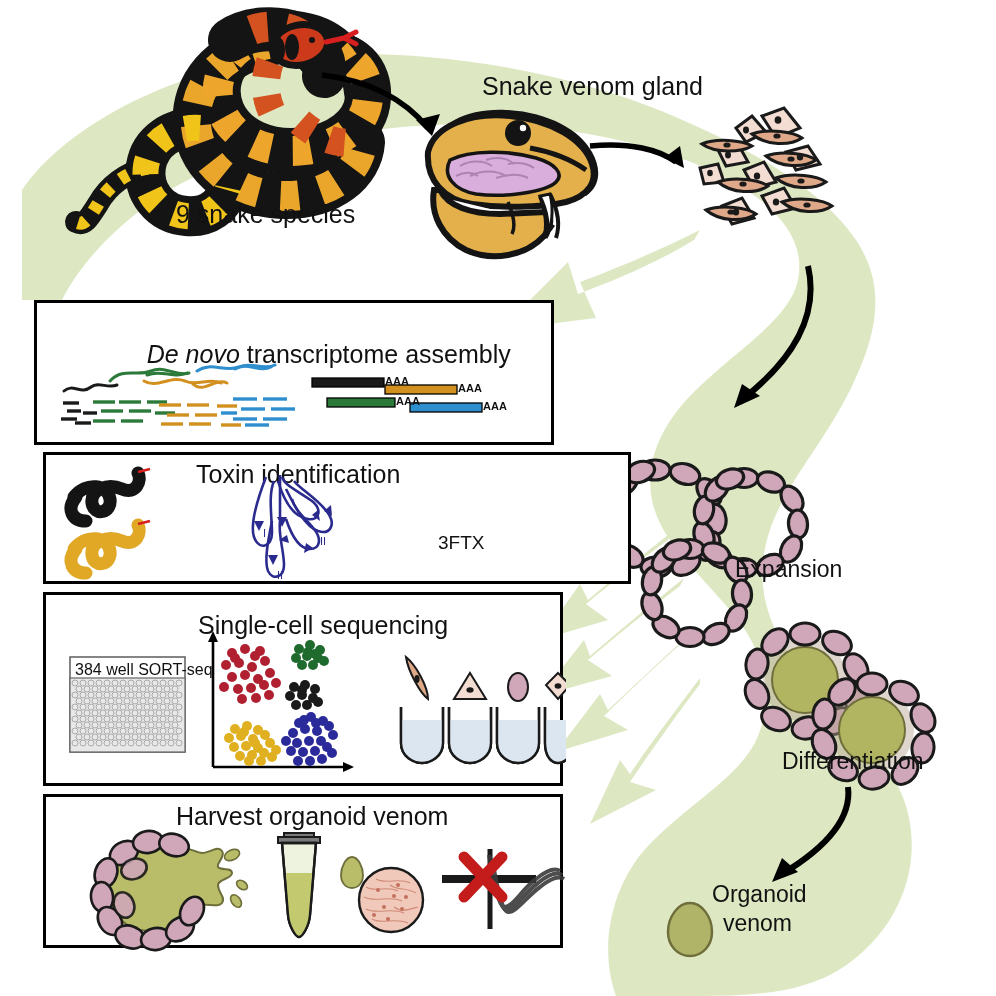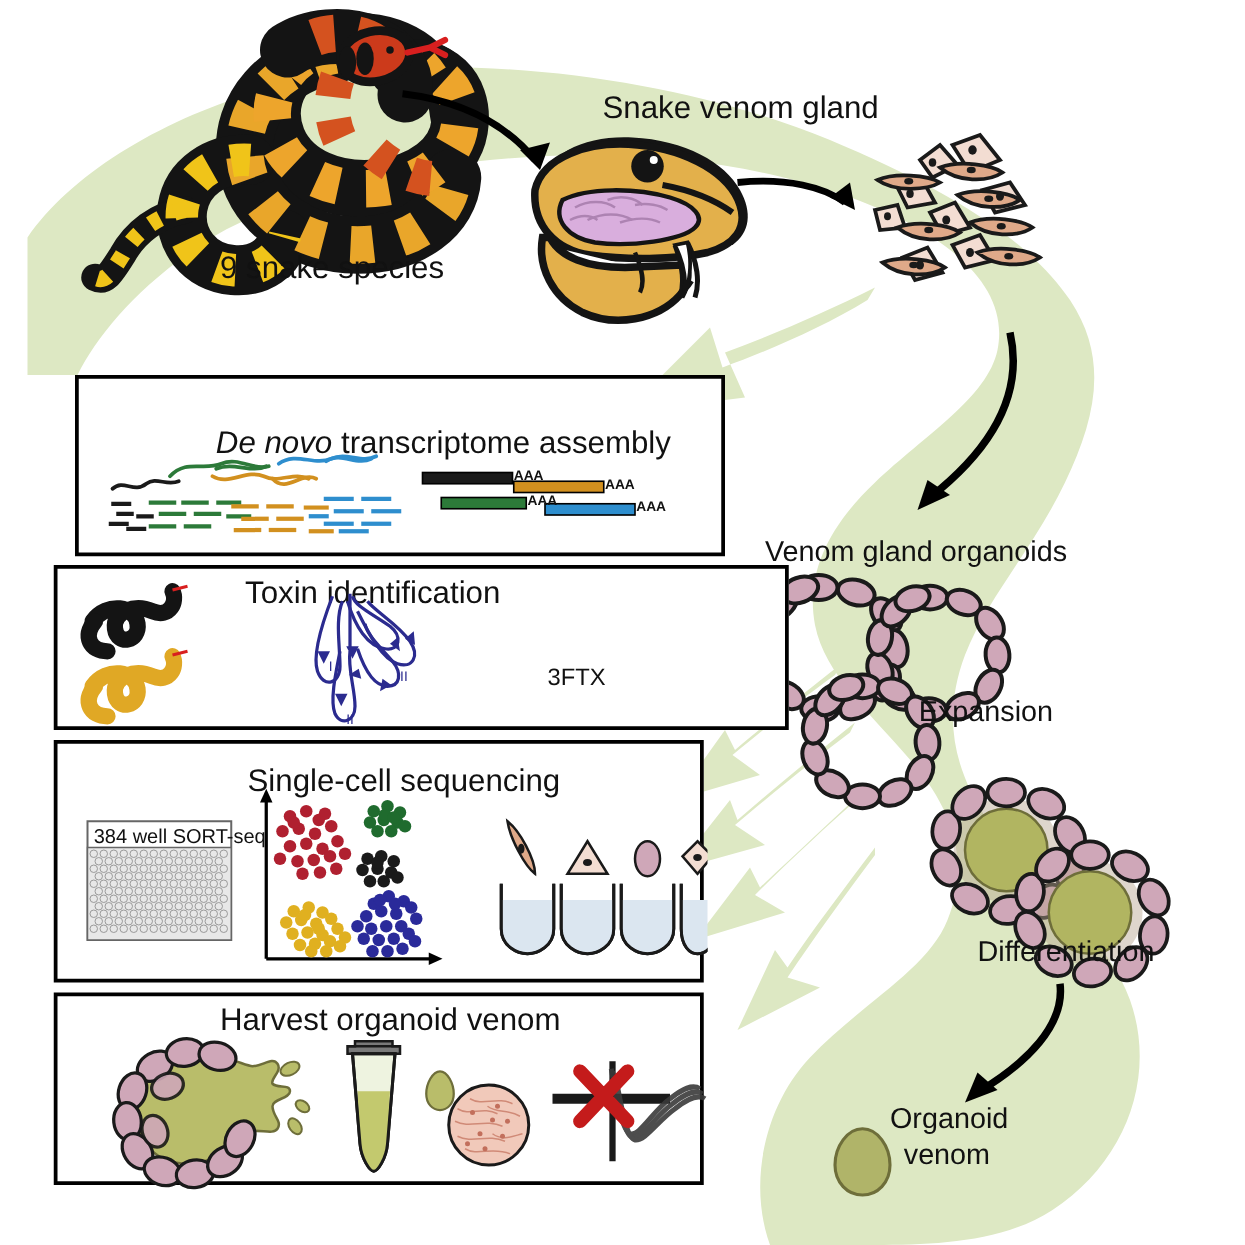--- a/index.html
+++ b/index.html
@@ -315,27 +315,26 @@
         <ellipse cx="824" cy="714" rx="15" ry="11" transform="rotate(278 824 714)"></ellipse>
         <ellipse cx="842" cy="692" rx="15" ry="11" transform="rotate(315 842 692)"></ellipse>
       </g>
     </g>
 
     <g>
       <path d="M 690,903 C 702,903 712,917 712,932 C 712,946 702,956 690,956 C 678,956 668,946 668,932 C 668,917 678,903 690,903 Z" fill="#b0b469" stroke="#6e6e3a" stroke-width="2.5"></path>
     </g>
   </svg>
 
-  <span class="lbl flow-lbl" style="left:612px;top:428px;">Venom gland organoids</span>
   <span class="lbl flow-lbl" style="left:735px;top:556px;">Expansion</span>
   <span class="lbl flow-lbl" style="left:782px;top:748px;text-align:right;">Differentiation</span>
   <span class="lbl flow-lbl" style="left:712px;top:881px;">Organoid</span>
   <span class="lbl flow-lbl" style="left:723px;top:910px;">venom</span>
 
-  <div class="panel-box" style="left:60px;top:300px;width:520px;height:145px;">
+  <div class="panel-box" style="left:34px;top:300px;width:520px;height:145px;">
     <div class="lbl panel-title" style="left:68px;top:8px;">
       <i>De novo</i><span> transcriptome assembly</span>
     </div>
     <svg viewBox="0 0 520 145" style="position:absolute;left:0;top:0;width:520px;height:145px;">
 
       <g fill="none" stroke-width="3" stroke-linecap="round">
         <path d="M 27,88 C 36,80 44,92 54,84 C 62,78 70,86 80,82" stroke="#1a1a1a"></path>
         <path d="M 73,78 C 86,64 100,74 114,68 C 128,62 140,74 152,70" stroke="#2c7a39"></path>
         <path d="M 110,72 C 124,66 138,76 150,70" stroke="#2c7a39"></path>
         <path d="M 107,78 C 120,86 134,72 148,78 C 160,84 172,74 184,80" stroke="#d2901f"></path>

